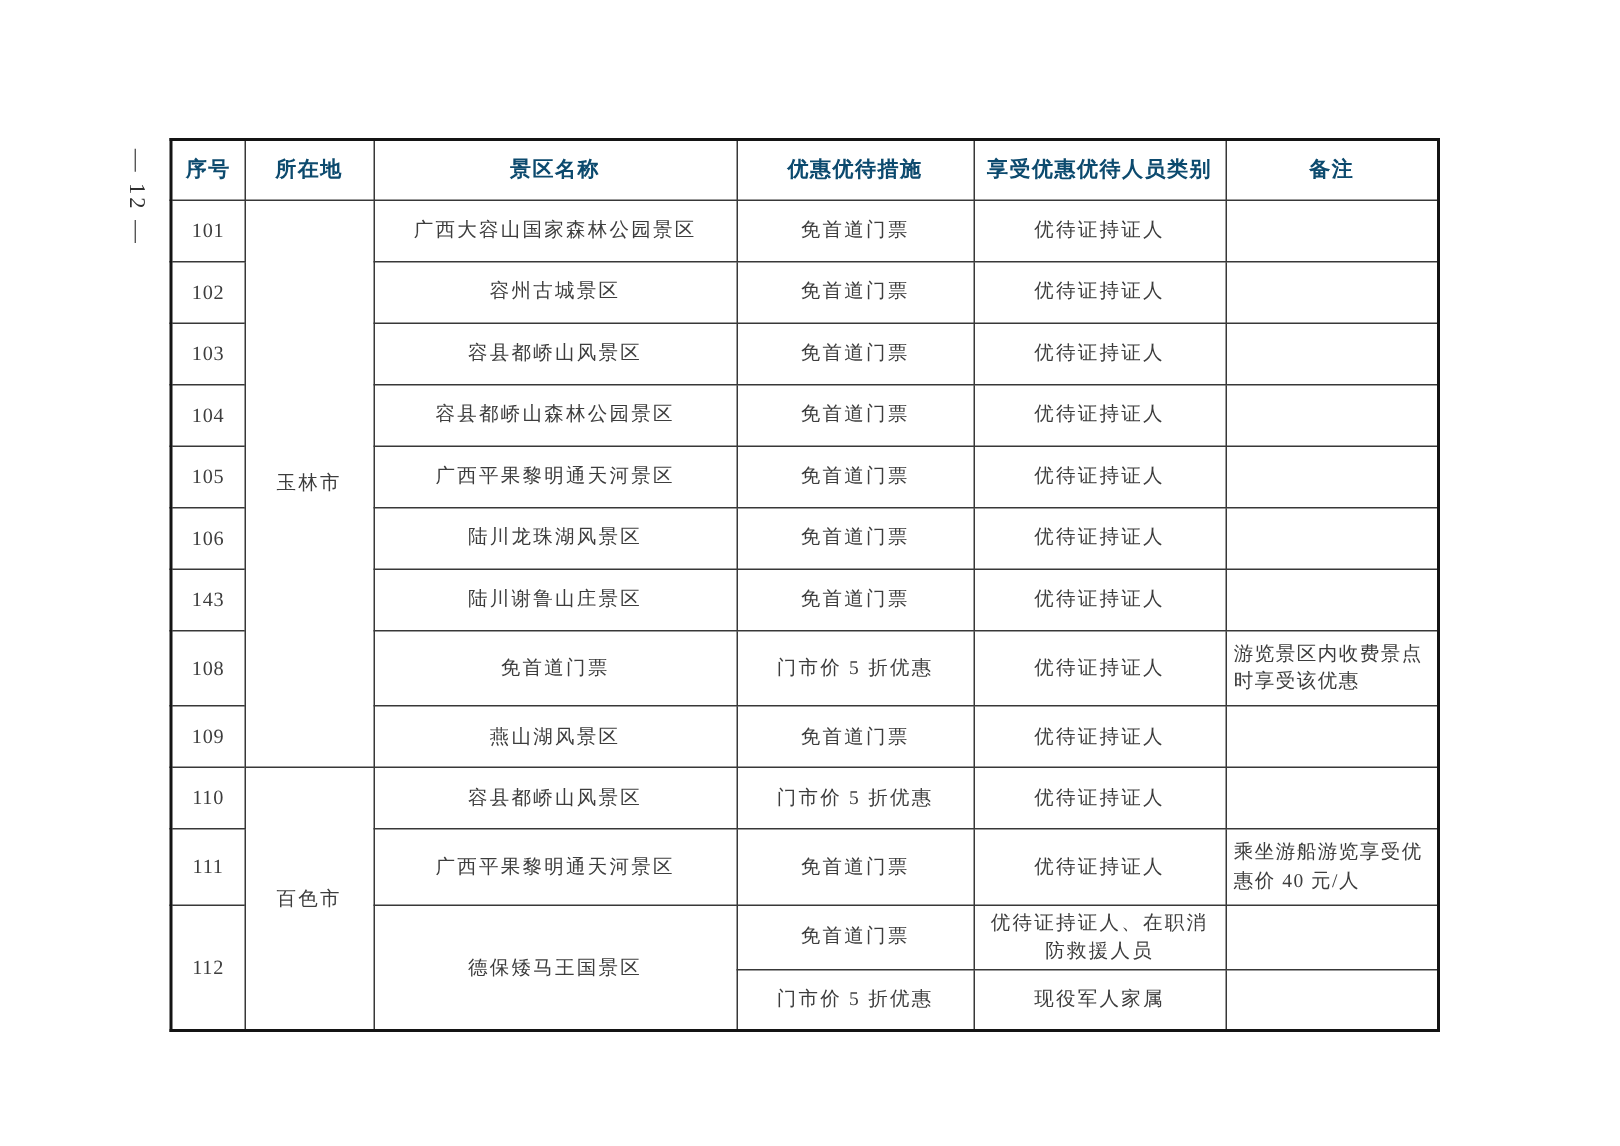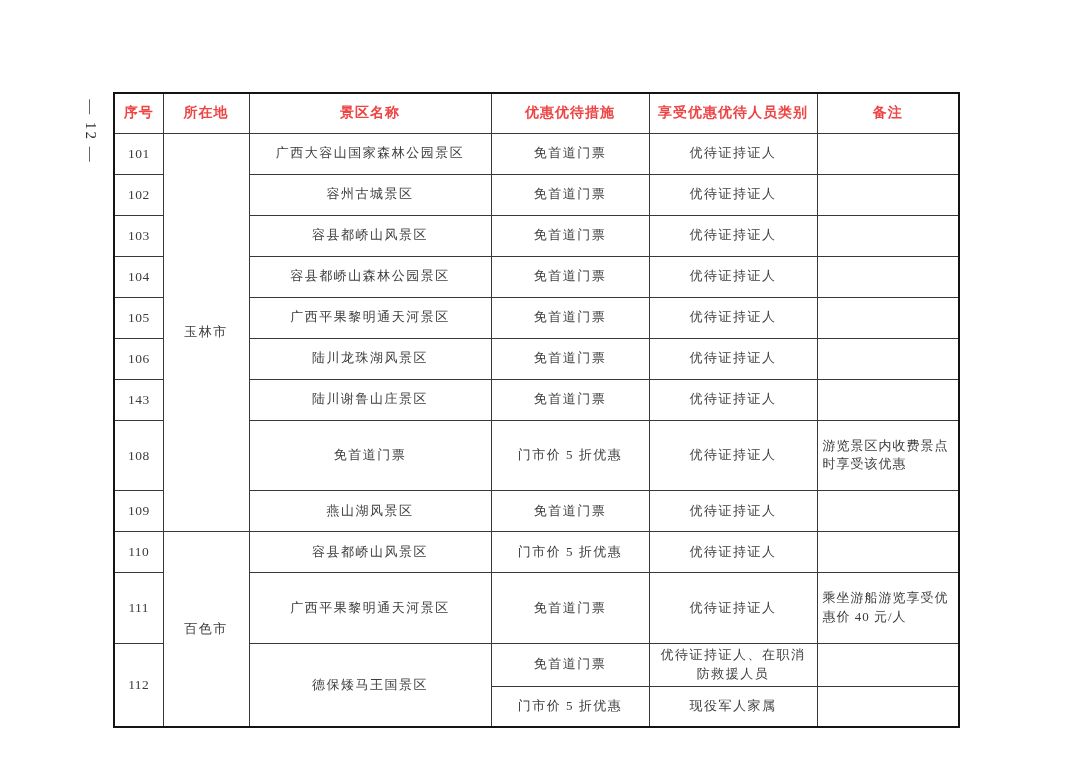--- a/index.html
+++ b/index.html
@@ -46,40 +46,40 @@
     text-align: center;
     overflow: hidden;
   }
   .doc-table thead tr { height: 40px; }
   .doc-table tbody tr { height: 41px; }
   .doc-table th {
     font-family: "Liberation Sans", sans-serif;
     font-weight: bold;
     font-size: 14px;
     letter-spacing: 1px;
-    color: #ef4444;
+    color: #0c4a6e;
     padding: 2px 2px;
   }
   .doc-table td {
     font-family: "Liberation Serif", serif;
     font-size: 13px;
     letter-spacing: 1.5px;
     color: #3d3d3d;
     padding: 2px 4px;
     line-height: 1.45;
   }
   .doc-table td.seq {
     letter-spacing: 0.5px;
     font-size: 13.5px;
     margin-top: 19px;
   }
   .doc-table td.remark {
     text-align: left;
     letter-spacing: 1px;
-    padding: 16px 5px;
+    padding: 6px 5px;
   }
 </style>
 </head>
 <body>
 
 <div class="page">
 
   <div class="side-page-number">— 12 —</div>
 
   <table class="doc-table">

